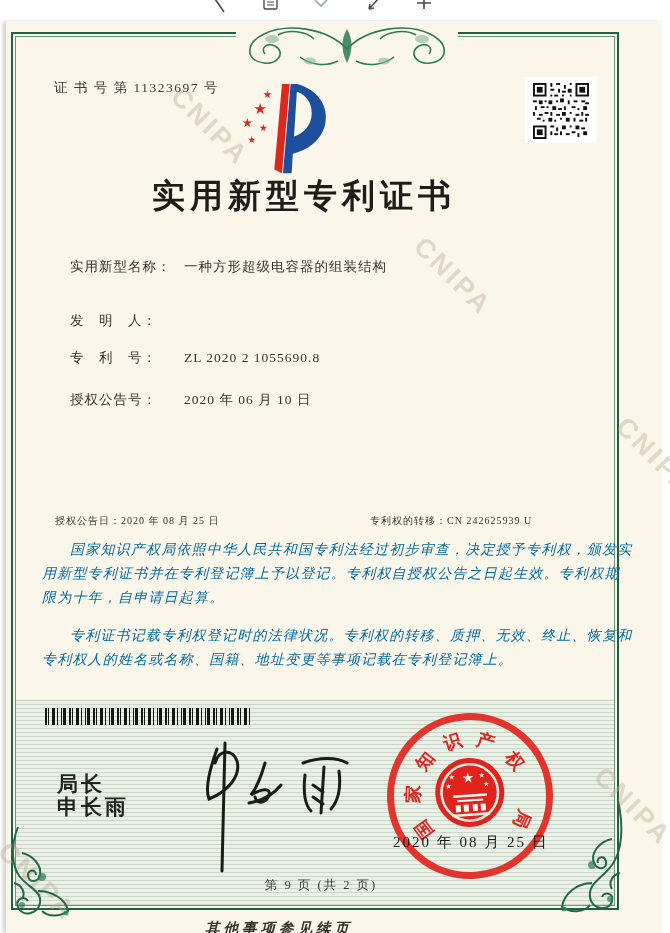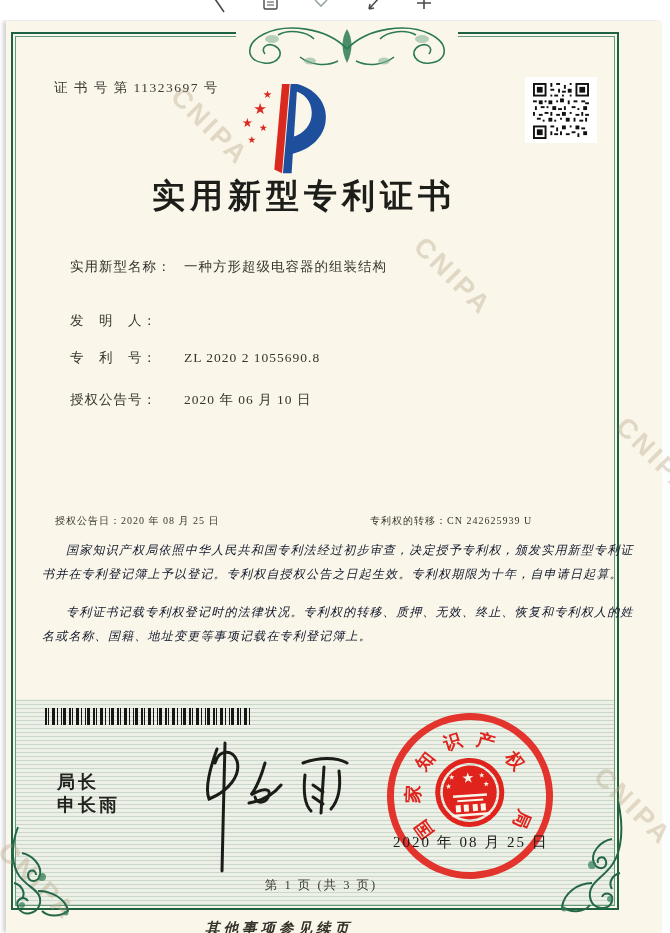--- a/index.html
+++ b/index.html
@@ -27,29 +27,29 @@
          font-weight:bold;letter-spacing:5px;color:#1d1d1a;z-index:3;}
   
   .frow{position:absolute;left:64px;display:flex;width:562px;font-size:13.5px;color:#35352e;
         letter-spacing:1px;line-height:22px;z-index:3;}
   .flabel{flex:0 0 114px;}
   .fvalue{flex:1;}
   .frow.addr .fvalue{max-width:434px;}
   .gpair{position:absolute;font-size:10px;color:#35352e;letter-spacing:1px;z-index:3;}
   
   .paras{position:absolute;left:36px;top:517px;width:592px;z-index:3;}
-  .paras p{margin:0 0 14px 0;font-size:12px;line-height:24px;letter-spacing:1.2px;
-           font-style:italic;color:#0f172a;text-indent:2em;}
+  .paras p{margin:0 0 14px 0;font-size:14px;line-height:24px;letter-spacing:1.2px;
+           font-style:italic;color:#0369a1;text-indent:2em;}
   
   .barcode{position:absolute;left:39px;top:687px;width:205px;height:17px;z-index:4;
     background:repeating-linear-gradient(90deg,#161616 0 2px,rgba(0,0,0,0) 2px 3px,#161616 3px 4px,
     rgba(0,0,0,0) 4px 7px,#161616 7px 10px,rgba(0,0,0,0) 10px 12px,#161616 12px 13px,
     rgba(0,0,0,0) 13px 16px,#161616 16px 17px,rgba(0,0,0,0) 17px 18px,#161616 18px 21px,rgba(0,0,0,0) 21px 24px);}
   .signer{position:absolute;left:51px;font-family:"Liberation Sans","DejaVu Sans",sans-serif;
-          font-weight:bold;font-size:18px;letter-spacing:3px;color:#22221f;z-index:4;}
+          font-weight:bold;font-size:21px;letter-spacing:3px;color:#22221f;z-index:4;}
   .signature{position:absolute;left:185px;top:712px;z-index:4;}
   
   .seal{position:absolute;left:381px;top:692px;width:152px;height:152px;border:7px solid rgba(226,32,26,.9);
         border-radius:50%;z-index:5;transform:rotate(-4deg);}
   .seal .rchar{position:absolute;left:50%;top:50%;width:22px;height:22px;margin:-11px 0 0 -11px;
         text-align:center;font-size:18px;font-weight:bold;color:#e0231d;line-height:22px;}
   .emblem{position:absolute;left:50%;top:50%;transform:translate(-50%,-52%);}
   .sealdate{position:absolute;left:387px;top:812px;font-size:15px;letter-spacing:2px;color:#1b1b18;z-index:6;}
   
   .pageinfo{position:absolute;left:230px;top:856px;width:170px;text-align:center;font-size:12.5px;
@@ -316,15 +316,15 @@
         <rect x="22" y="50" width="5" height="7"></rect>
           <rect x="30" y="50" width="5" height="7"></rect>
         <rect x="39" y="50" width="5" height="7"></rect>
           <rect x="47" y="50" width="5" height="7"></rect>
         <rect x="18" y="59" width="38" height="2.5"></rect>
       </g>
     </svg>
   </div>
   <div class="sealdate">2020 年 08 月 25 日</div>
 
-  <div class="pageinfo">第 1 页 (共 3 页)</div>
+  <div class="pageinfo">第 9 页 (共 2 页)</div>
   <div class="contnote">其他事项参见续页</div>
 </div>
 
 </body></html>

